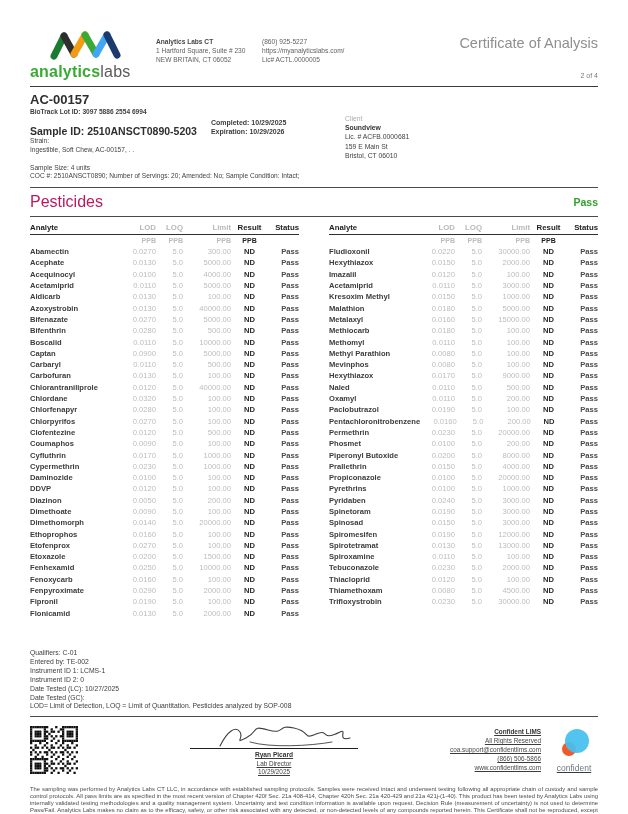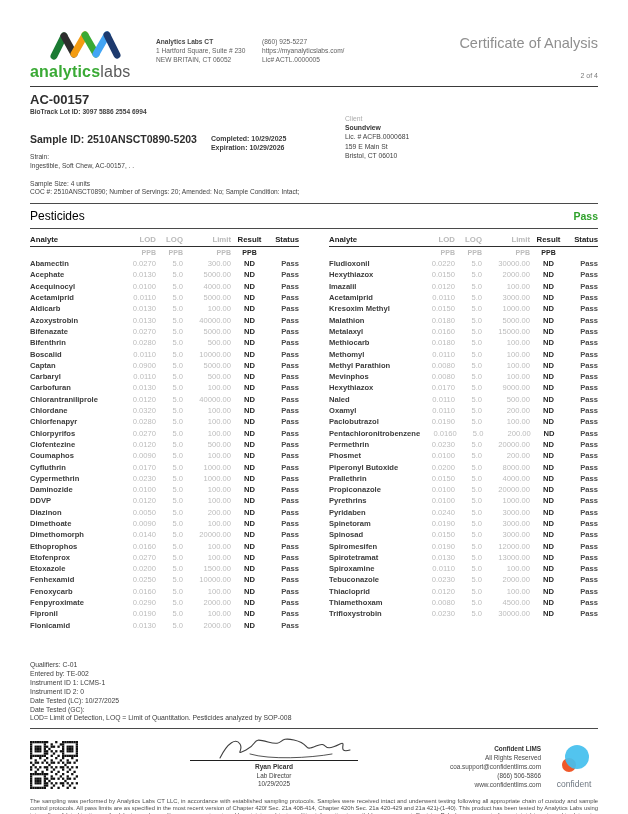--- a/index.html
+++ b/index.html
@@ -20,31 +20,31 @@
   .htitle{margin-left:auto;text-align:right;padding-top:7px;}
   .coa-title{font-size:14.5px;color:#8f8f8f;}
   .pageno{font-size:7px;color:#7a7a7a;margin-top:21px;}
   .rule-dark{border:none;border-top:1.6px solid #3a3a3a;margin:5px 0 0 0;}
 
   
   .sample{position:relative;padding:5px 0 6px 0;min-height:88px;}
   .ac{font-size:13px;font-weight:700;color:#2e2e2e;line-height:16px;}
   .tiny{font-size:6.6px;line-height:8.8px;color:#3f3f3f;}
   .semib{font-weight:600;}
-  .idrow{display:flex;align-items:flex-start;margin-top:17px;}
+  .idrow{display:flex;align-items:flex-end;margin-top:1px;}
   .sid{font-size:10.5px;font-weight:700;color:#2e2e2e;line-height:11px;}
   .dates{margin-left:14px;font-size:7px;line-height:9.6px;font-weight:700;color:#3c3c3c;}
   .client{position:absolute;left:315px;top:27px;font-size:6.8px;line-height:9.2px;color:#3f3f3f;}
   .client .lbl{color:#ababab;}
   .client .nm{font-weight:700;color:#333;}
   .gap8{height:9px;}
 
   
   .sect{display:flex;justify-content:space-between;align-items:center;border-top:1px solid #4a4a4a;border-bottom:1px solid #4a4a4a;padding:5px 0;}
-  .sect-title{font-size:12px;color:#000000;}
+  .sect-title{font-size:16px;color:#be185d;}
   .sect-pass{font-size:10.5px;font-weight:700;color:#2fa12b;}
 
   
   .tables{display:flex;gap:30px;margin-top:6px;}
   .thalf{flex:1;min-width:0;}
   .trow,.thead,.tunits{display:flex;align-items:baseline;}
   .thead{font-size:7.8px;font-weight:700;border-bottom:1.4px solid #2e2e2e;padding-bottom:2px;}
   .thead .c-analyte{color:#222;}
   .thead .c-lod,.thead .c-loq,.thead .c-limit{color:#b9b9b9;}
   .thead .c-result,.thead .c-status{color:#222;}
@@ -56,21 +56,21 @@
   .c-loq{width:27px;text-align:right;color:#bcbcbc;}
   .c-limit{width:48px;text-align:right;color:#bcbcbc;}
   .c-result{width:37px;text-align:center;font-weight:700;color:#2b2b2b;}
   .c-status{width:31px;text-align:right;color:#4a4a4a;font-weight:600;}
 
   
   .quals{margin-top:30px;font-size:6.8px;line-height:8.9px;color:#3d3d3d;}
 
   
   .frule{border:none;border-top:1px solid #4a4a4a;margin:5px 0 0 0;}
-  .footer{display:flex;align-items:flex-end;padding-top:5px;}
+  .footer{display:flex;align-items:center;padding-top:5px;text-decoration:underline;}
   .qr{width:48px;height:48px;}
   .qr svg{fill:#111;}
   .sigblock{width:168px;margin-left:112px;text-align:center;}
   .sigline{border-bottom:1.4px solid #1f1f1f;margin-top:-8px;}
   .signame{font-size:6.6px;line-height:8.6px;color:#333;font-weight:600;margin-top:2px;}
   .sigsub{font-size:6.4px;line-height:8.4px;color:#3d3d3d;}
   .lims{margin-left:auto;text-align:right;font-size:6.4px;line-height:9px;color:#474747;}
   .lims .l1{font-weight:700;color:#333;}
   .clogo{width:48px;margin-left:9px;text-align:center;padding-top:2px;}
   .clogo-word{font-size:8.5px;color:#6d7680;margin-top:1px;}

